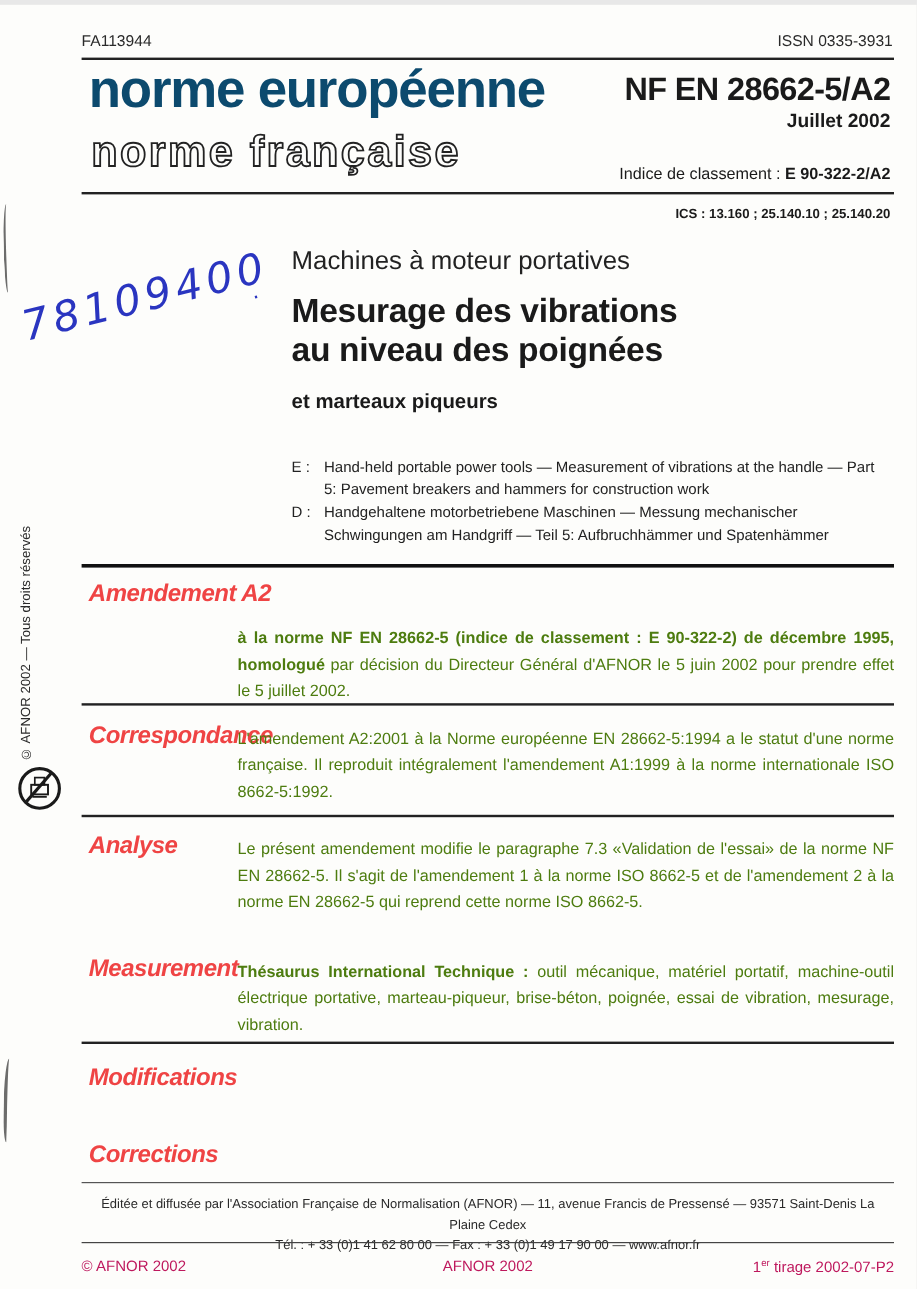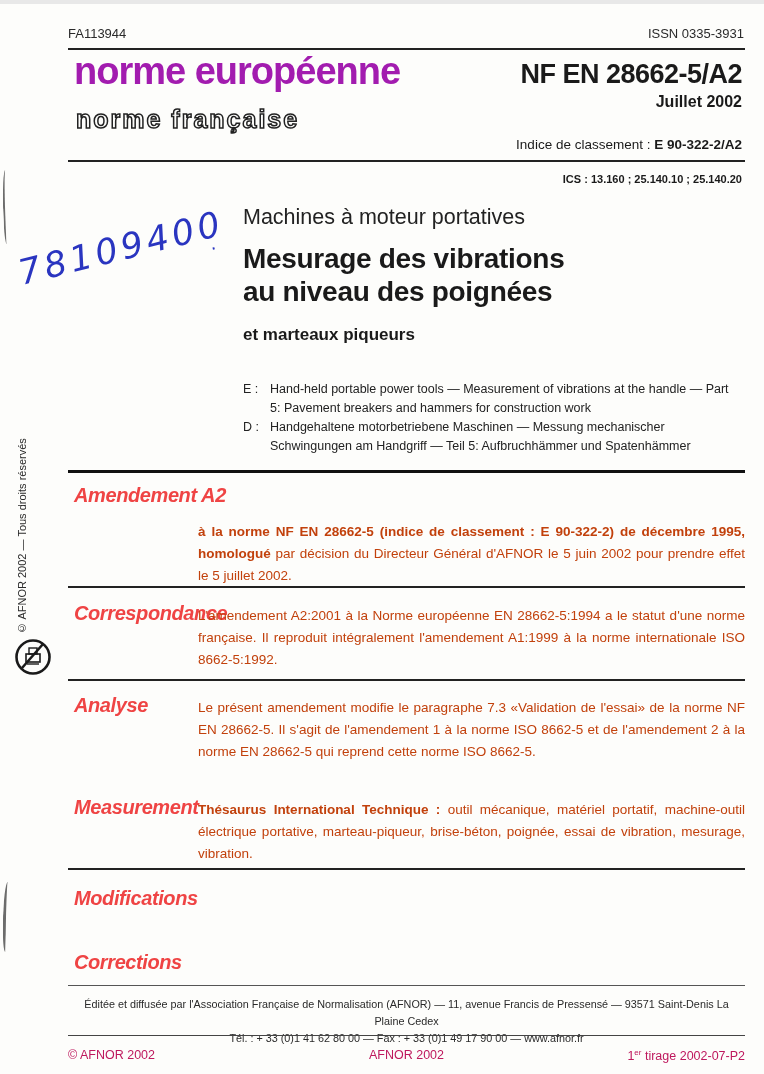--- a/index.html
+++ b/index.html
@@ -13,23 +13,23 @@
     color: #1a1a1a;
     overflow: hidden;
   }
   .abs { position: absolute; }
   .rule { position: absolute; left: 68px; right: 19px; background: #222; }
 
   
   .top-row { left: 68px; right: 20px; top: 22px; display: flex; justify-content: space-between; font-size: 13px; color: #2a2a2a; }
 
   
-  .norme-eu { left: 74px; top: 46px; font-size: 38px; font-weight: 700; letter-spacing: -1px; color: #a21caf; }
+  .norme-eu { left: 74px; top: 46px; font-size: 44px; font-weight: 700; letter-spacing: -1px; color: #0c4a6e; }
   .norme-fr {
-    left: 76px; top: 101px; font-size: 25px; font-weight: 700; letter-spacing: 2px;
+    left: 76px; top: 101px; font-size: 36px; font-weight: 700; letter-spacing: 2px;
     color: transparent; -webkit-text-stroke: 1.5px #222;
   }
   .doc-num { right: 22px; top: 55px; text-align: right; }
   .doc-num .num { font-size: 27px; font-weight: 700; letter-spacing: -0.5px; }
   .doc-num .date { font-size: 16px; font-weight: 700; margin-top: 3px; }
   .indice { right: 22px; top: 133px; font-size: 13.5px; }
   .indice b { font-weight: 700; }
   .ics { right: 22px; top: 169px; font-size: 11px; font-weight: 700; }
 
   
@@ -39,21 +39,21 @@
   .part-title { font-size: 17px; font-weight: 700; line-height: 1.3; margin-top: 15px; }
 
   
   .translations { left: 243px; top: 376px; width: 492px; font-size: 12.5px; line-height: 19px; color: #222; }
   .tr-item { display: flex; }
   .tr-prefix { width: 27px; flex: none; }
   .tr-text { flex: 1; }
 
   
   .sec-heading { left: 74px; font-size: 20px; font-weight: 700; font-style: italic; letter-spacing: -0.4px; color: #ef4444; }
-  .sec-body { left: 198px; width: 547px; font-size: 13.5px; line-height: 22px; text-align: justify; color: #c2410c; }
+  .sec-body { left: 198px; width: 547px; font-size: 13.5px; line-height: 22px; text-align: justify; color: #4d7c0f; }
   .sec-body b { font-weight: 700; }
 
   
   .footer-address { left: 68px; right: 19px; top: 992px; text-align: center; font-size: 10.8px; line-height: 17px; color: #2a2a2a; }
   .footer-bottom { left: 68px; right: 19px; top: 1044px; display: flex; font-size: 12.5px; color: #be185d; }
   .footer-bottom > div { flex: 1; }
   .fb-center { text-align: center; }
   .fb-right { text-align: right; }
   sup.tirage { font-size: 8px; vertical-align: super; }
 

